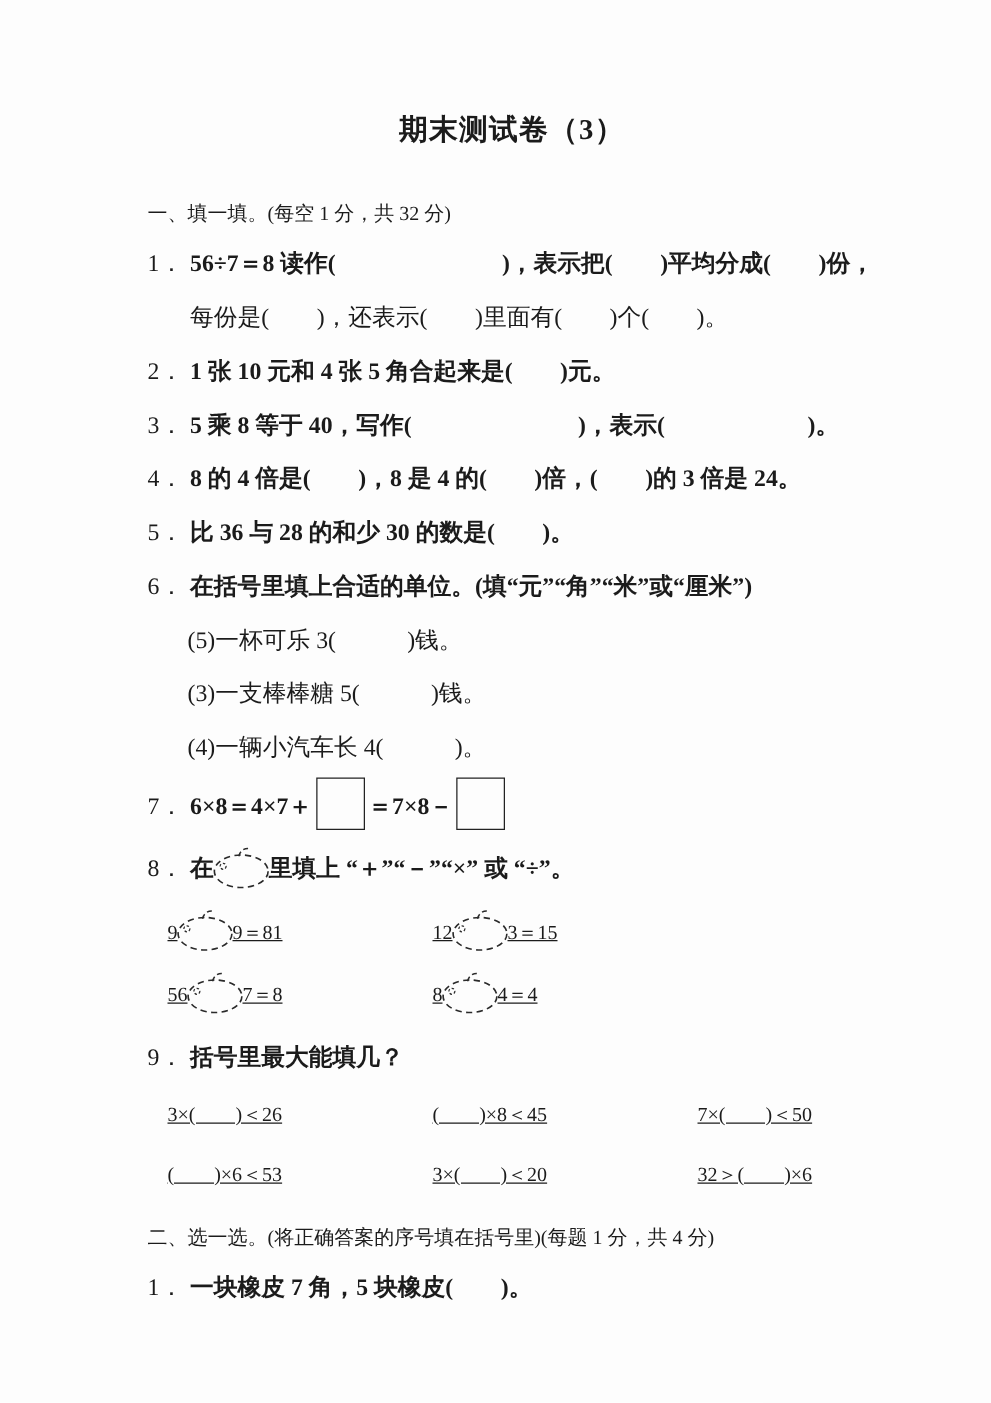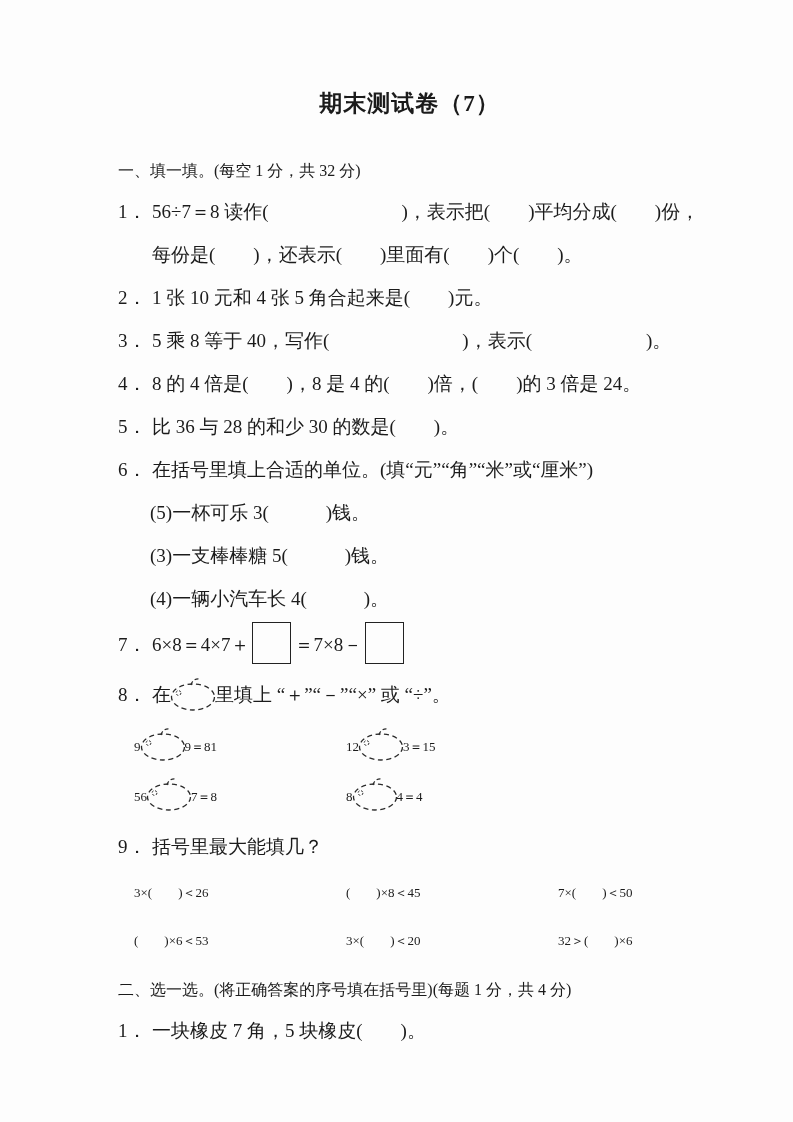--- a/index.html
+++ b/index.html
@@ -25,32 +25,33 @@
     white-space:pre-wrap;
   }
   .line{
     font-size:19px;
     line-height:26px;
     margin-top:17px;
     white-space:pre-wrap;
   }
   .qrow{display:flex;align-items:baseline;}
   .qnum{flex:0 0 34px;}
-  .qtext{flex:1;}
+  .qtext{flex:1;font-weight:bold;}
   .cont{padding-left:34px;}   
   .sub{padding-left:32px;}    
   .eq-row{
     display:grid;
     grid-template-columns:212px 212px auto;
     padding-left:16px;
-    font-size:13px;
+    font-size:16px;
     line-height:26px;
     margin-top:14px;
     white-space:pre-wrap;
     align-items:center;
+    text-decoration:underline;
   }
   .eq-item{white-space:pre-wrap;}
   .answer-box{
     display:inline-block;
     width:37px;height:40px;
     border:1.6px solid #222;
     vertical-align:-13px;
     margin:0 3px;
     background:transparent;
   }
@@ -58,21 +59,21 @@
   .apple svg{display:block;}
   .q7line{margin-top:10px;}
   .q8line{margin-top:12px;}
 </style>
 </head>
 <body>
 
 <div class="page">
   <div class="content">
 
-    <h1 class="title">期末测试卷（7）</h1>
+    <h1 class="title">期末测试卷（3）</h1>
 
     <div class="section-heading">一、填一填。(每空 1 分，共 32 分)</div>
 
     <div class="line qrow">
       <span class="qnum">1．</span>
       <span class="qtext">56÷7＝8 读作(　　　　　　　)，表示把(　　)平均分成(　　)份，</span>
     </div>
     <div class="line cont">每份是(　　)，还表示(　　)里面有(　　)个(　　)。</div>
 
     <div class="line qrow">

